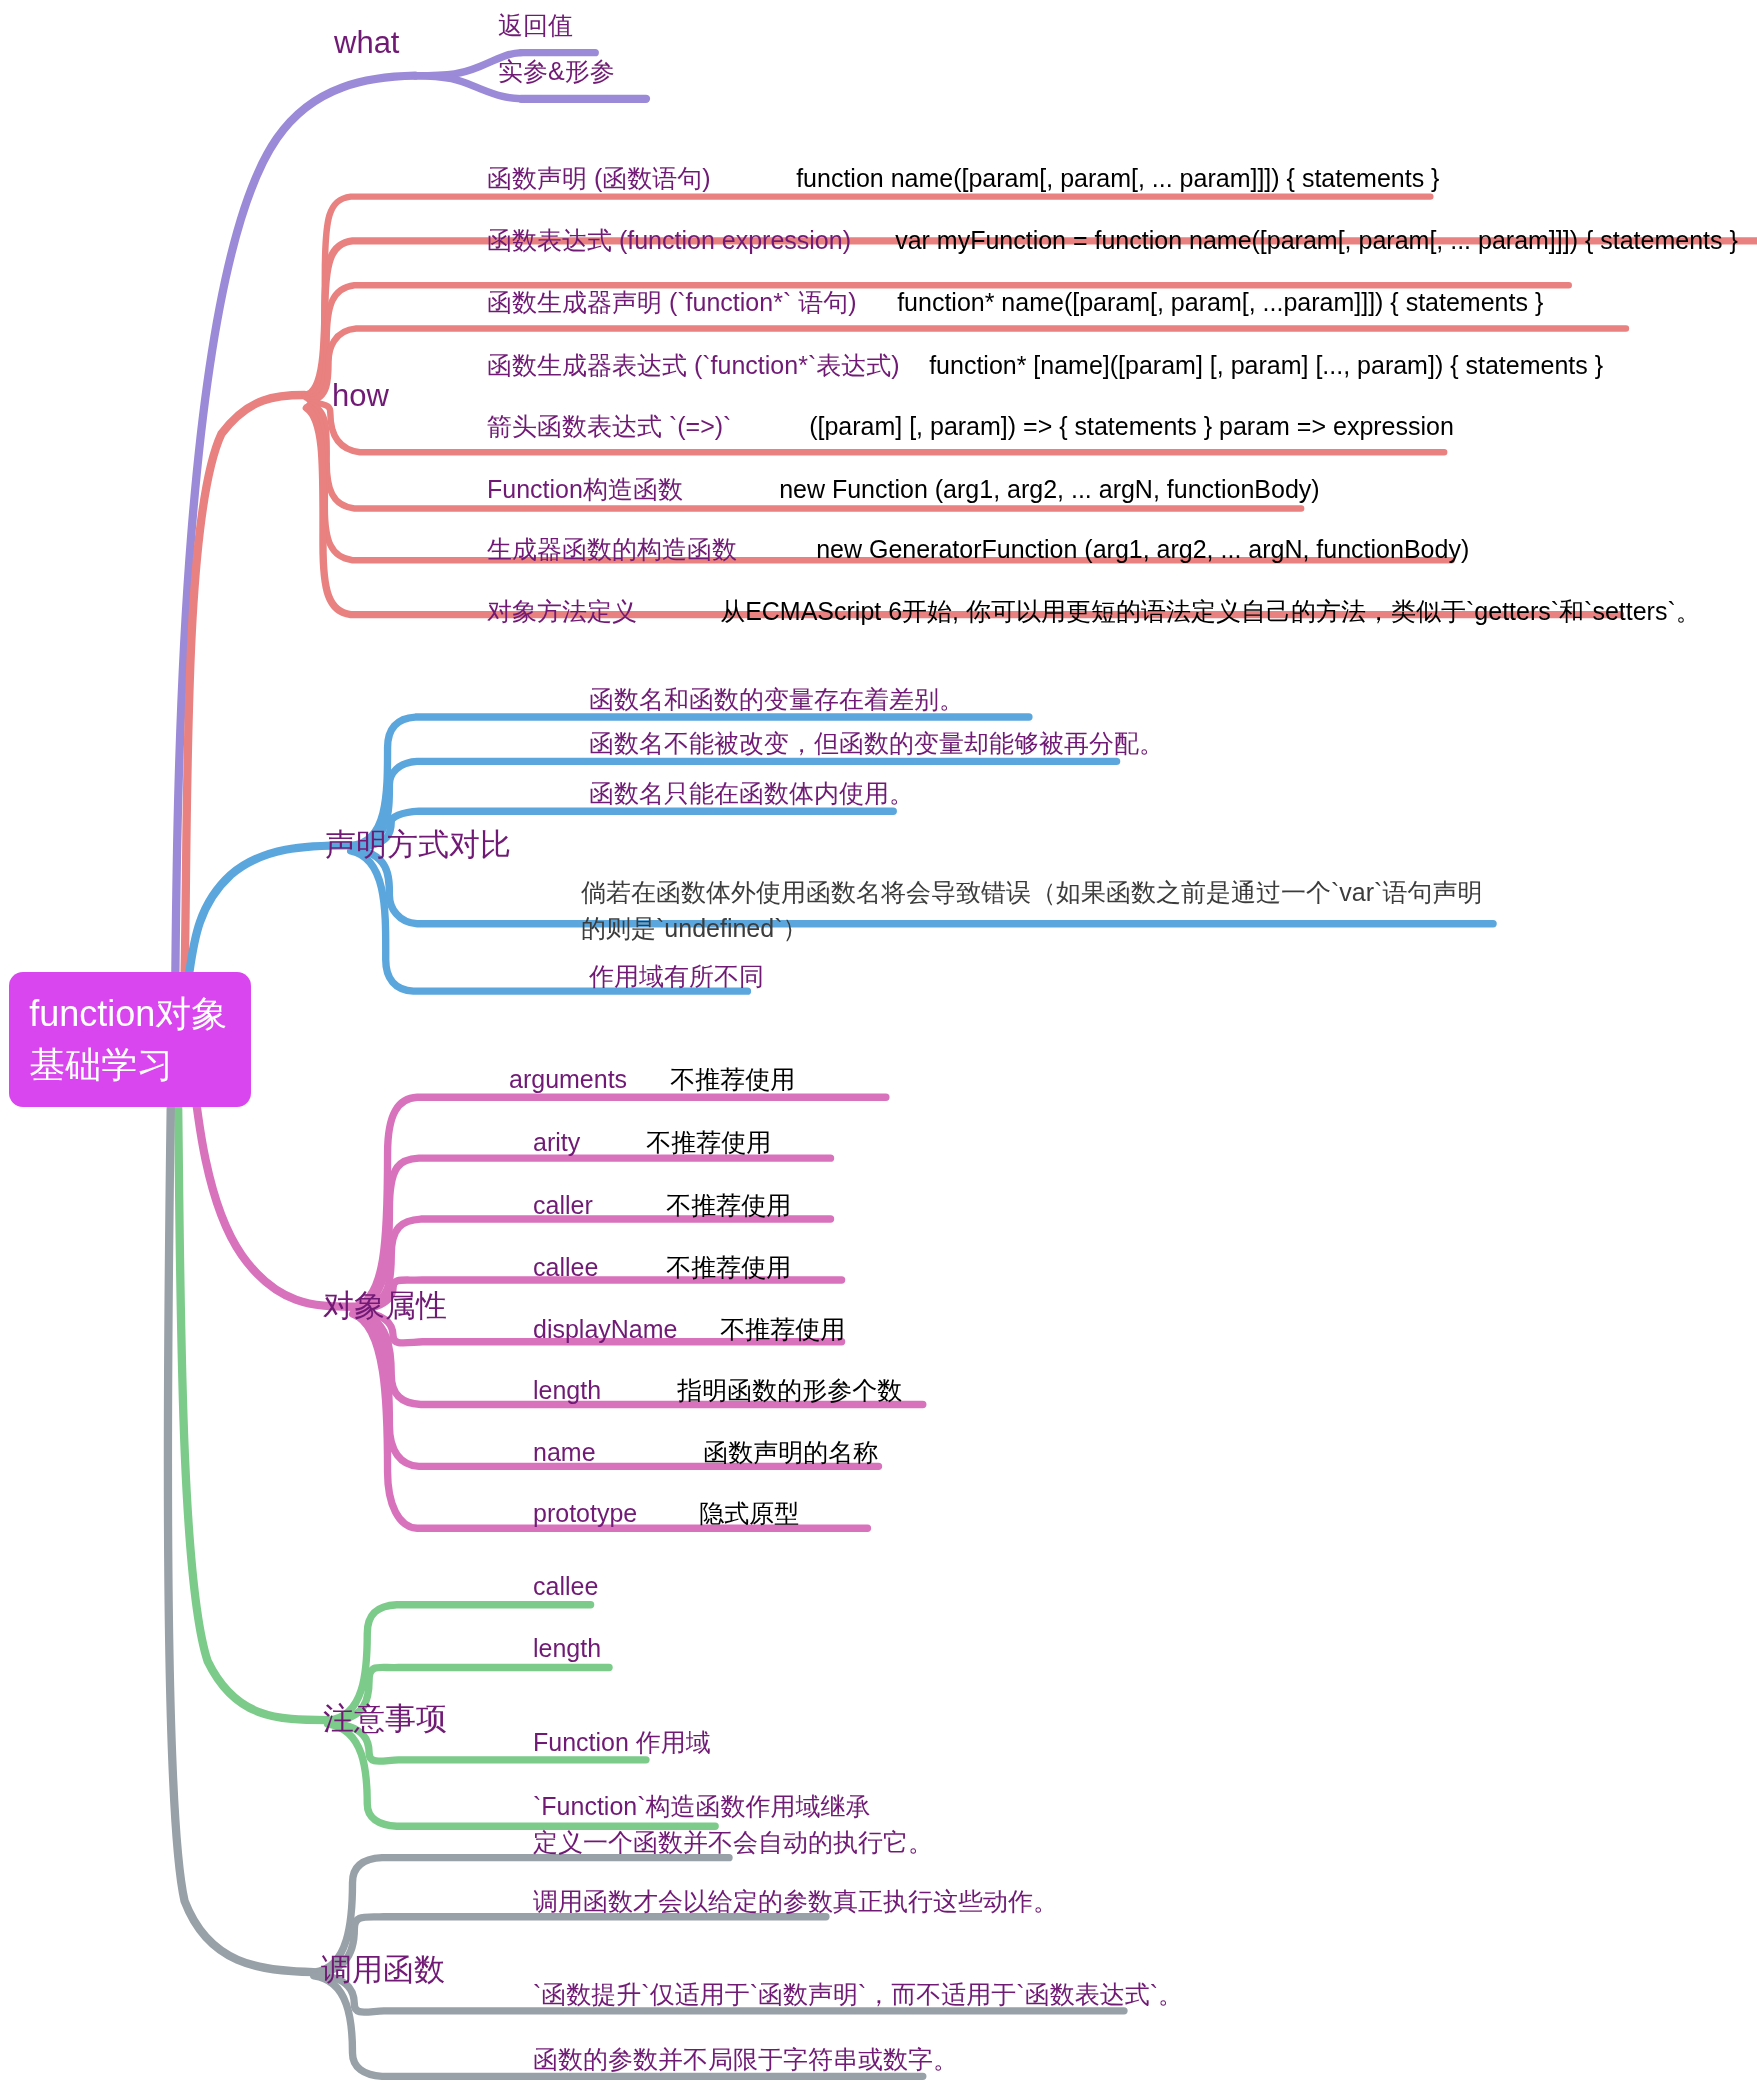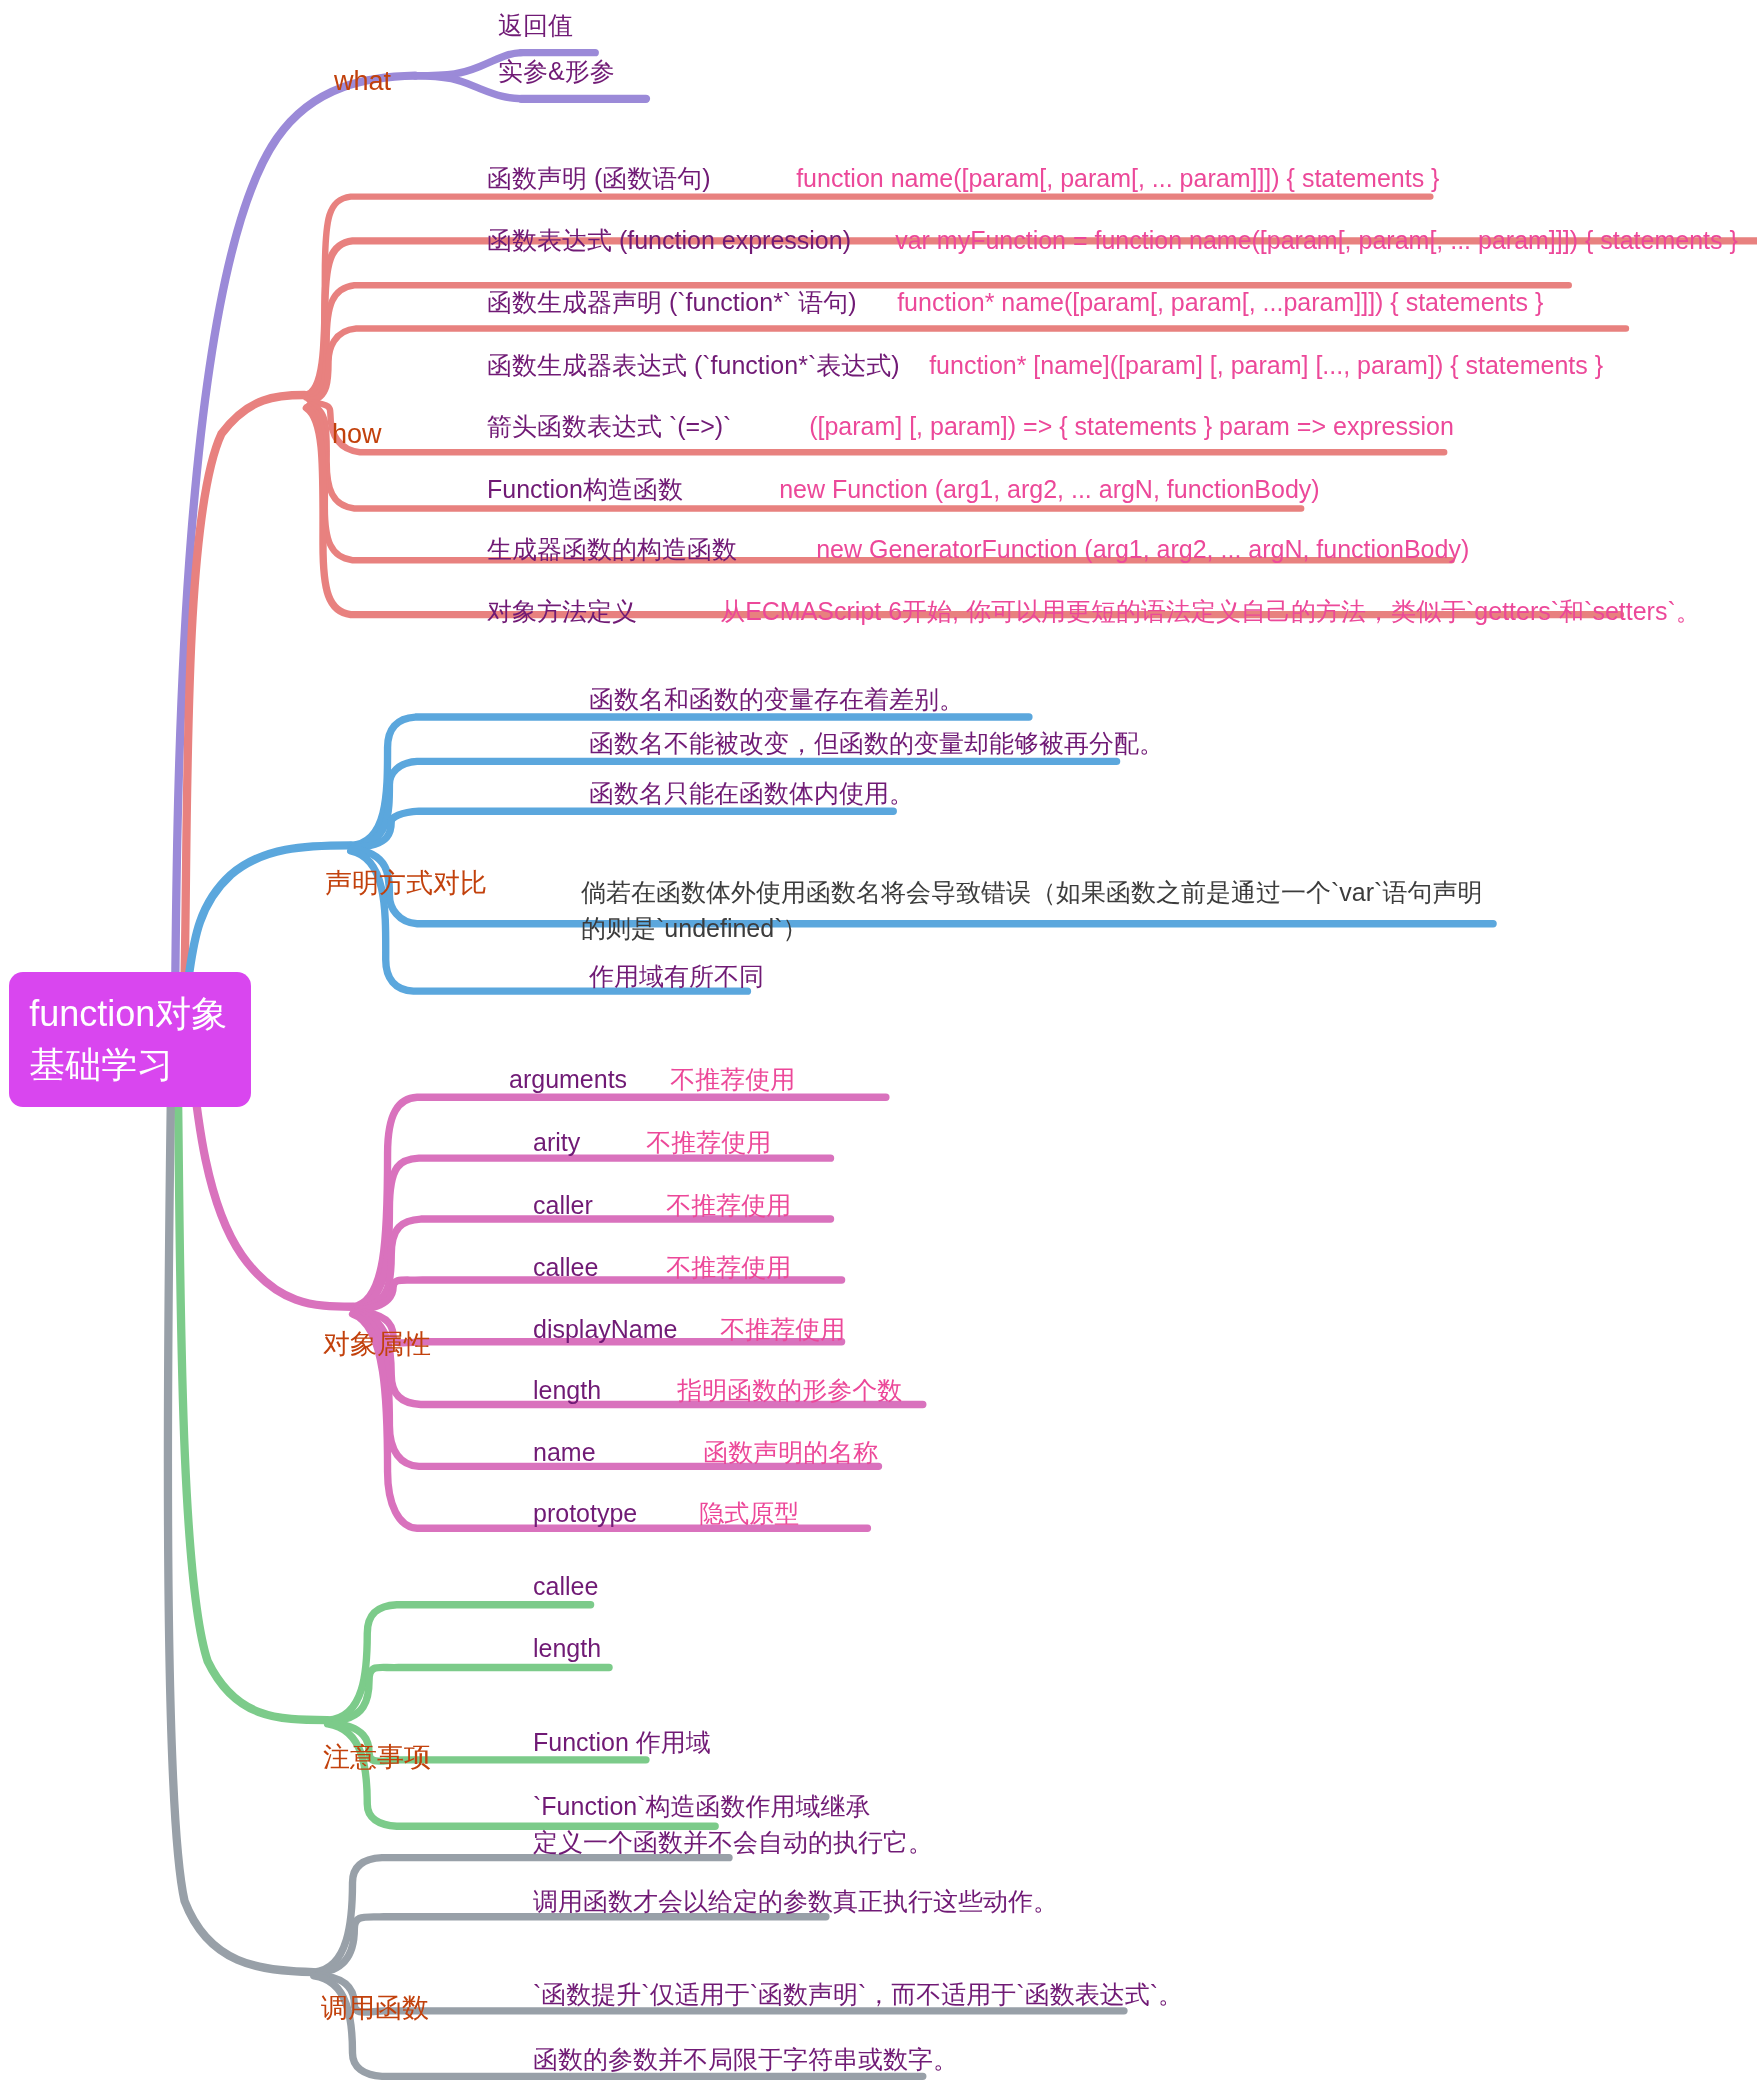--- a/index.html
+++ b/index.html
@@ -31,25 +31,24 @@
     font-size: 25px;
     line-height: 1.42;
     white-space: nowrap;
     letter-spacing: 0px;
   }
   .node-label.wrap {
     white-space: normal;
   }
   .branch-label {
     position: absolute;
-    color: #c2410c;
-    font-size: 27px;
+    color: #701a75;
+    font-size: 31px;
     line-height: 1.35;
     white-space: nowrap;
-    margin-top: 41px;
   }
   .root-node {
     position: absolute;
     left: 9.2px;
     top: 972px;
     width: 242px;
     box-sizing: border-box;
     background: #d946ef;
     color: #ffffff;
     border-radius: 14px;
@@ -61,21 +60,21 @@
     position: absolute;
     white-space: nowrap;
   }
   .leaf-title {
     display: inline-block;
     color: #701a75;
     font-size: 25px;
   }
   .leaf-desc {
     display: inline-block;
-    color: #ec4899;
+    color: #000000;
     font-size: 25px;
   }
 </style>
 </head>
 <body>
 
 <div id="mindmap">
 
   <svg id="wires" viewBox="0 0 1904 2268" xmlns="http://www.w3.org/2000/svg">
 

